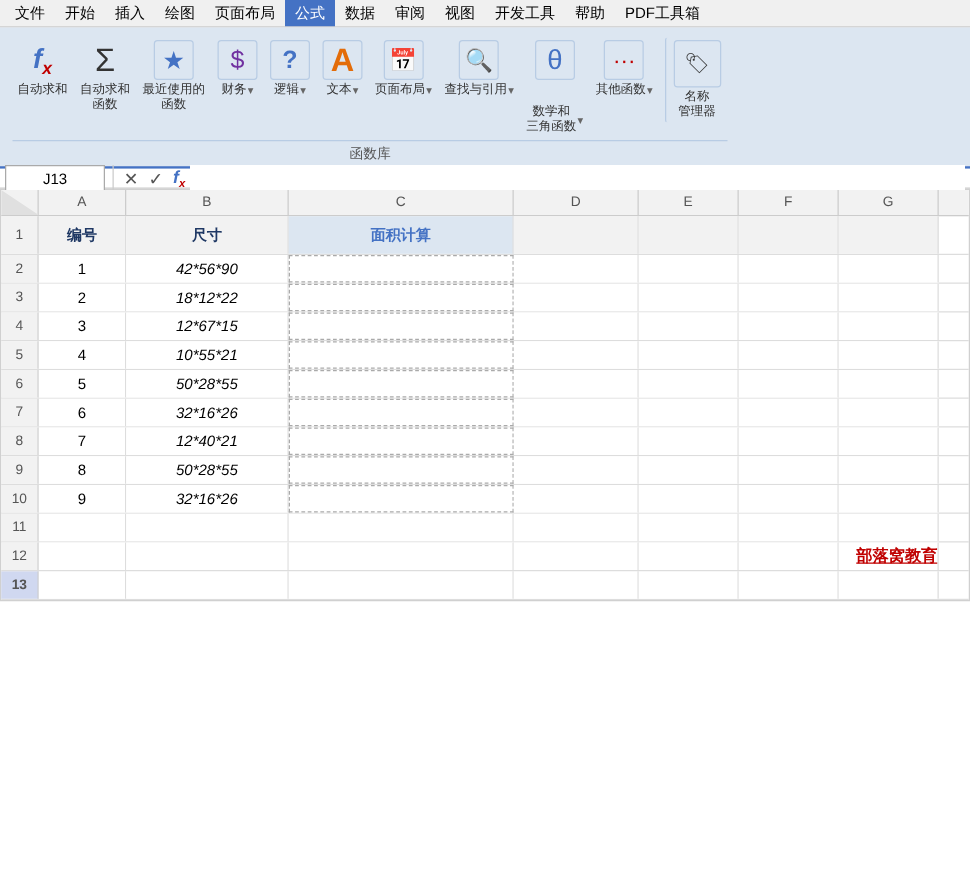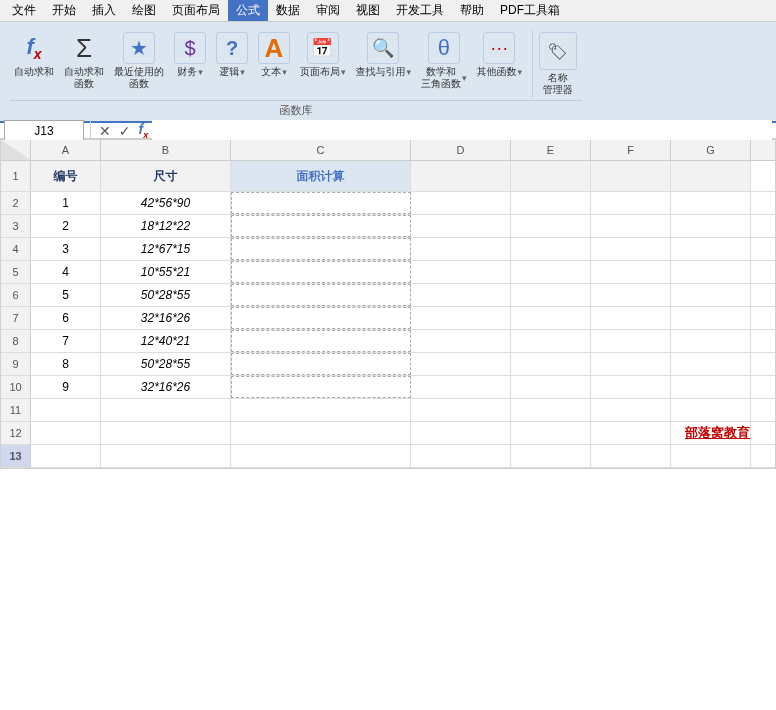--- a/index.html
+++ b/index.html
@@ -303,21 +303,21 @@
           </div>
           <div style="display:flex;align-items:center;gap:1px;">
             <span class="btn-label">查找与引用</span>
             <span class="dropdown-arrow">▾</span>
           </div>
         </div>
         <div class="ribbon-btn">
           <div class="icon-box" style="background:#dce6f1;border:1px solid #b8cce4;border-radius:3px;">
             <span style="font-size:22px;color:#4472c4;">θ</span>
           </div>
-          <div style="display:flex;align-items:center;gap:1px;white-space:pre-line;text-align:center;">
+          <div style="display:flex;align-items:center;gap:1px;white-space:pre-line;text-align:center;margin-top:18px;">
             <span class="btn-label" style="white-space:pre-line;">数学和
 三角函数</span>
             <span class="dropdown-arrow">▾</span>
           </div>
         </div>
         <div class="ribbon-btn">
           <div class="icon-box" style="background:#dce6f1;border:1px solid #b8cce4;border-radius:3px;">
             <span style="font-size:18px;color:#c00000;">···</span>
           </div>
           <div style="display:flex;align-items:center;gap:1px;">

